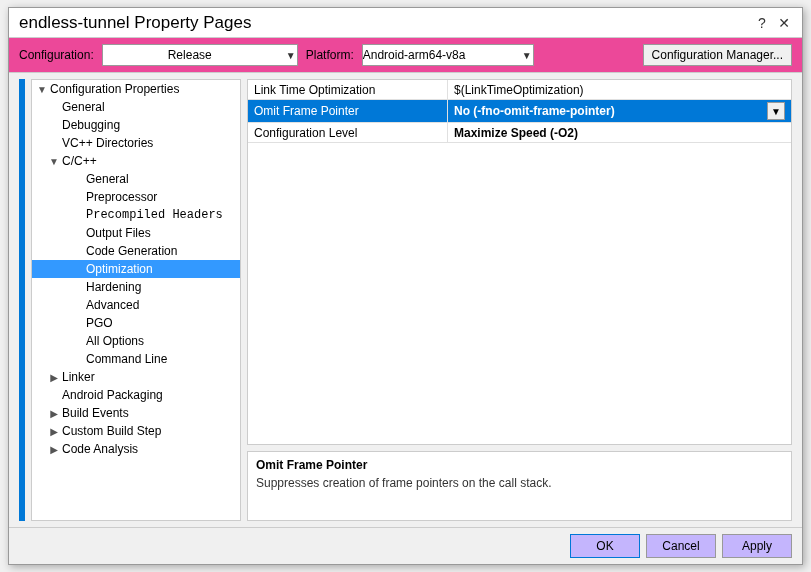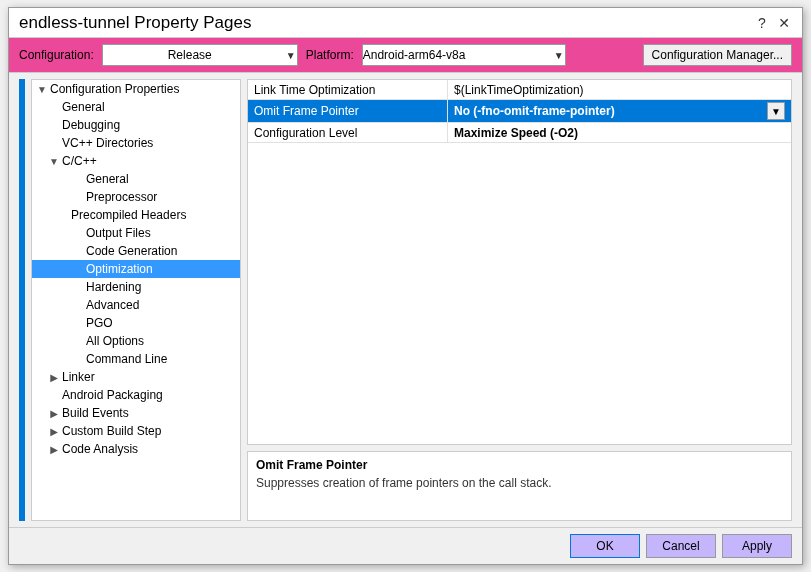--- a/index.html
+++ b/index.html
@@ -242,21 +242,21 @@
   <div class="config-bar">
     <span class="config-label">Configuration:</span>
     <div class="select-wrapper">
       <select style="width:196px;text-align:center;">
         <option>Release</option>
       </select>
       <span class="select-arrow">▼</span>
     </div>
     <span class="config-label">Platform:</span>
     <div class="select-wrapper">
-      <select style="width:204px;">
+      <select style="width:172px;">
         <option>Android-arm64-v8a</option>
       </select>
       <span class="select-arrow">▼</span>
     </div>
     <button class="config-mgr-btn">Configuration Manager...</button>
   </div>
 
   <div class="main-content">
 
     <div class="blue-bar"></div>
@@ -283,21 +283,21 @@
           <span>C/C++</span>
         </div>
         <div class="tree-item" style="padding-left: 40px;">
           <span style="width: 12px; display: inline-block;"></span>
           <span>General</span>
         </div>
         <div class="tree-item" style="padding-left: 40px;">
           <span style="width: 12px; display: inline-block;"></span>
           <span>Preprocessor</span>
         </div>
-        <div class="tree-item" style="padding-left: 25px;">
+        <div class="tree-item" style="padding-left: 40px; font-family: Liberation Mono, monospace;">
           <span style="width: 12px; display: inline-block;"></span>
           <span>Precompiled Headers</span>
         </div>
         <div class="tree-item" style="padding-left: 40px;">
           <span style="width: 12px; display: inline-block;"></span>
           <span>Output Files</span>
         </div>
         <div class="tree-item" style="padding-left: 40px;">
           <span style="width: 12px; display: inline-block;"></span>
           <span>Code Generation</span>

